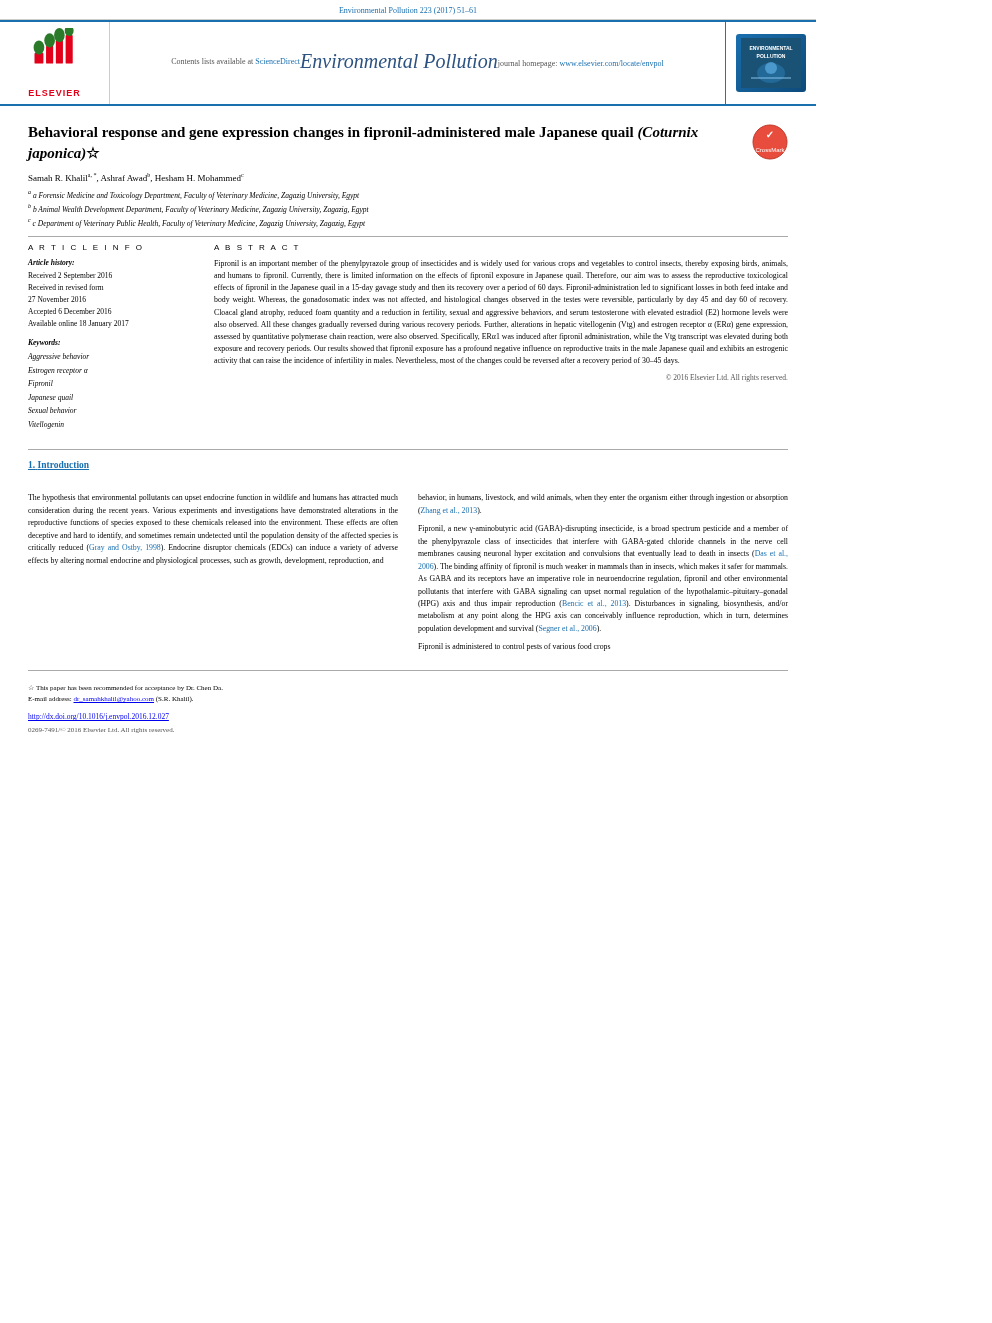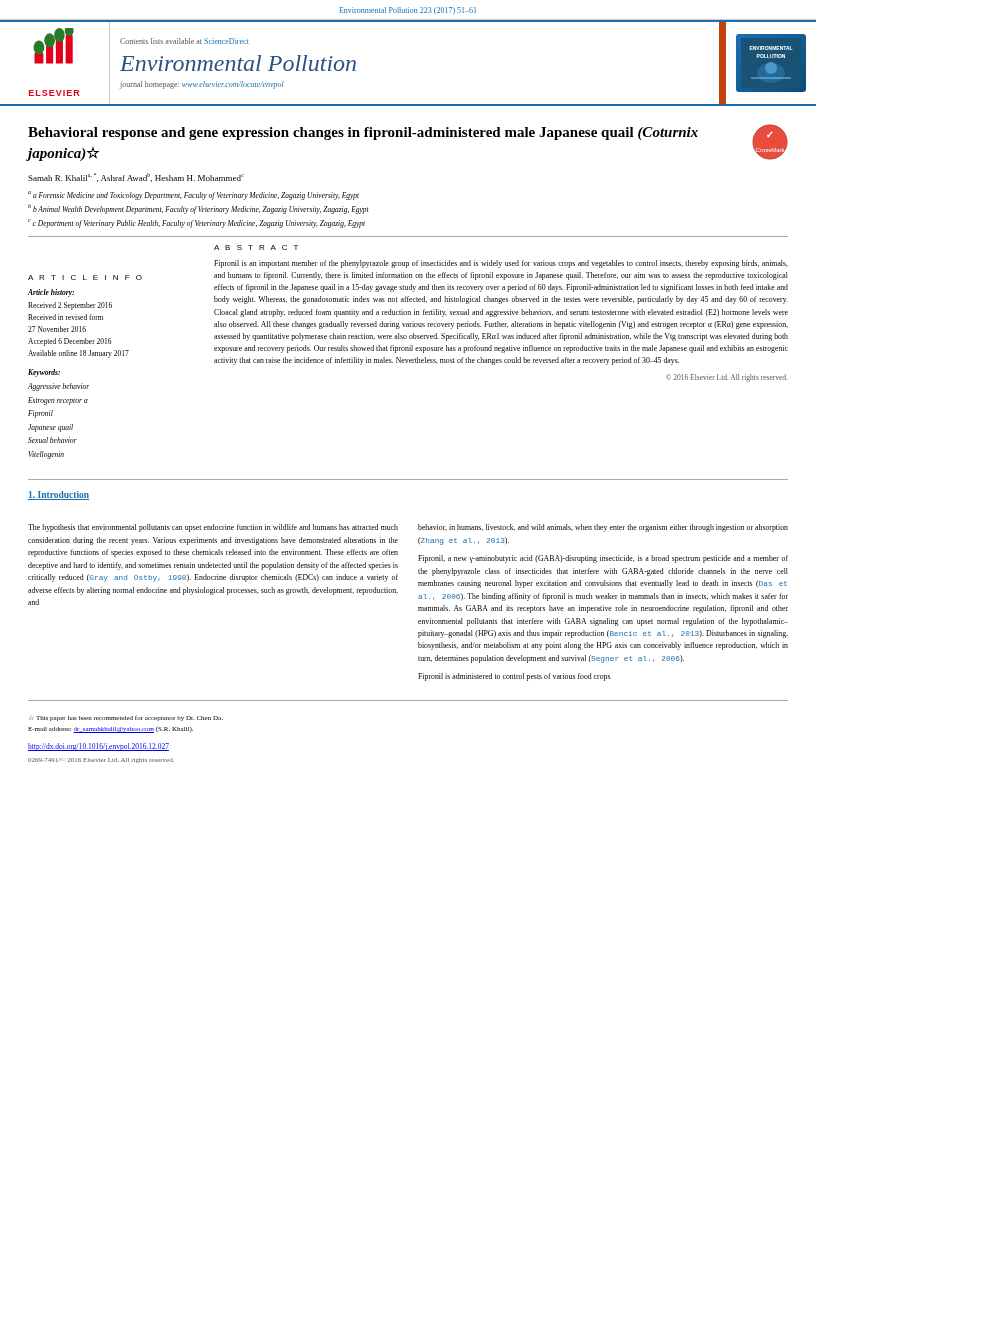--- a/index.html
+++ b/index.html
@@ -58,39 +58,39 @@
     }
 
     .elsevier-tree {
       width: 55px;
       height: 40px;
     }
 
     .journal-center {
       flex: 1;
       display: flex;
-      flex-direction: column;
-      align-items: flex-start;
+      flex-direction: row;
+      align-items: center;
       justify-content: center;
       padding: 6px 10px;
-      border-right: 7px solid #c2410c;
+      border-right: 1px solid #c2410c;
     }
 
     .contents-line {
       font-size: 8px;
       color: #555;
       margin-bottom: 4px;
     }
     .contents-line a {
       color: #1a6faf;
       text-decoration: none;
     }
 
     .journal-title-header {
-      font-size: 24px;
+      font-size: 20px;
       color: #2c5282;
       font-family: 'Times New Roman', serif;
       font-style: italic;
       font-weight: normal;
       margin-bottom: 3px;
     }
 
     .homepage-line {
       font-size: 8px;
       color: #555;
@@ -184,21 +184,20 @@
     
     .two-col {
       display: flex;
       gap: 16px;
       margin-bottom: 10px;
     }
 
     .left-col {
       width: 170px;
       flex-shrink: 0;
-      margin-top: 30px;
     }
 
     .right-col {
       flex: 1;
     }
 
     .section-heading {
       font-size: 8px;
       font-family: Arial, sans-serif;
       letter-spacing: 2px;
@@ -276,21 +275,20 @@
       font-size: 7.8px;
       line-height: 1.6;
       color: #000;
       text-align: justify;
       margin-bottom: 6px;
     }
 
     .intro-para .ref-link {
       color: #1a6faf;
       text-decoration: none;
-      font-family: Liberation Mono, monospace;
     }
 
     
     .footer-notes {
       border-top: 1px solid #aaa;
       margin-top: 10px;
       padding-top: 12px;
       font-size: 7px;
       color: #000;
       line-height: 1.6;
@@ -343,21 +341,21 @@
     </div>
 
     <div class="journal-center">
       <div class="contents-line">
         <span>Contents lists available at</span>
         <a href="#" style="color:#1a6faf;">ScienceDirect</a>
       </div>
       <div class="journal-title-header">Environmental Pollution</div>
       <div class="homepage-line">
         <span>journal homepage:</span>
-        <a href="#" style="color:#1a6faf;font-style:italic;">www.elsevier.com/locate/envpol</a>
+        <a href="#" style="color:#1a6faf;">www.elsevier.com/locate/envpol</a>
       </div>
     </div>
 
     <div class="ep-logo-area">
       <div class="ep-logo-box">
         <svg width="60" height="50" viewBox="0 0 60 50" xmlns="http://www.w3.org/2000/svg">
           <rect x="0" y="0" width="60" height="50" fill="#1a5276"></rect>
           <text x="30" y="12" text-anchor="middle" fill="white" font-size="5" font-family="Arial" font-weight="bold">ENVIRONMENTAL</text>
           <text x="30" y="20" text-anchor="middle" fill="white" font-size="5" font-family="Arial" font-weight="bold">POLLUTION</text>
           <ellipse cx="30" cy="35" rx="14" ry="10" fill="#2980b9" opacity="0.5"></ellipse>

